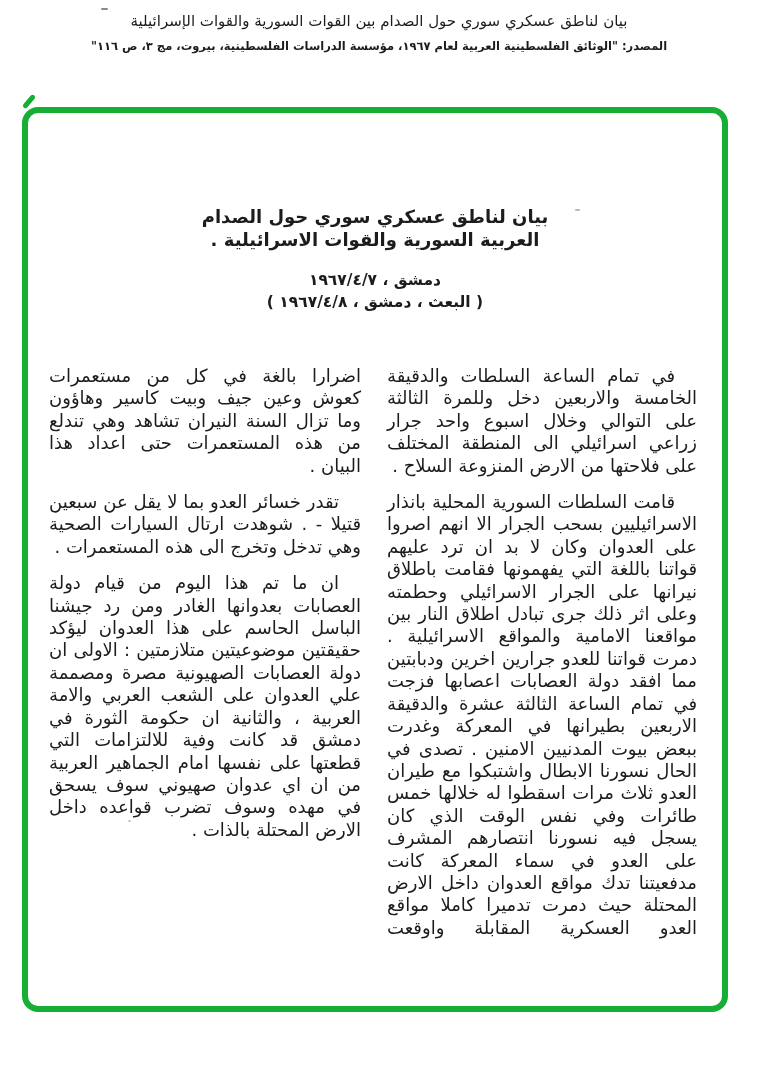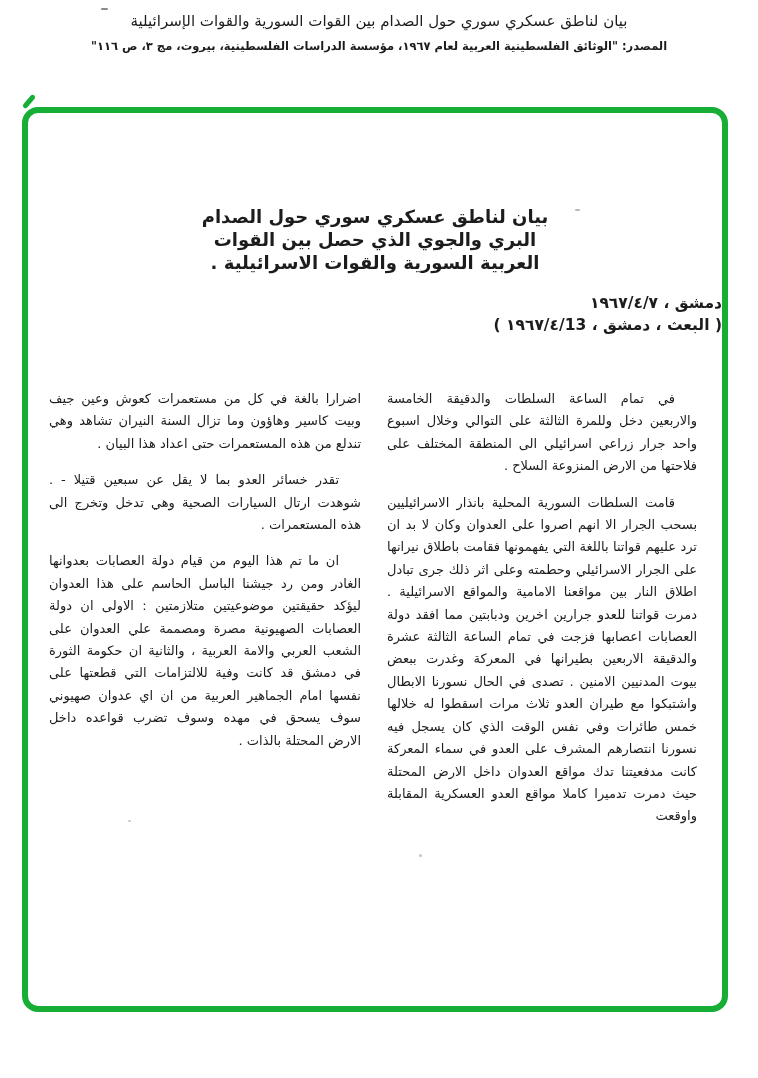--- a/index.html
+++ b/index.html
@@ -65,35 +65,35 @@
     margin: 92px 30px 0 30px;
     text-align: center;
     font-weight: bold;
     font-size: 18px;
     line-height: 23px;
   }
   .doc-title span { display: block; }
 
   .doc-dateline {
     margin-top: 18px;
-    text-align: right;
+    text-align: center;
     font-weight: bold;
     font-size: 15.5px;
     line-height: 22px;
   }
   .doc-dateline span { display: block; }
 
   .columns {
     display: flex;
     gap: 26px;
     align-items: flex-start;
     margin: 52px 25px 0 20px;
   }
   .col {
-    font-size: 13px;
+    font-size: 18px;
     line-height: 22.4px;
     text-align: justify;
   }
   .col-first  { width: 310px; }  
   .col-second { width: 312px; }
   .col p {
     margin: 0 0 14px 0;
     text-indent: 22px;
   }
   .col p.no-indent { text-indent: 0; }
@@ -117,27 +117,26 @@
   <h1 class="hdr-title">بيان لناطق عسكري سوري حول الصدام بين القوات السورية والقوات الإسرائيلية</h1>
   <p class="hdr-source">المصدر: "الوثائق الفلسطينية العربية لعام ١٩٦٧، مؤسسة الدراسات الفلسطينية، بيروت، مج ٣، ص ١١٦"</p>
 </div>
 
 <div class="corner-flick"></div>
 
 <div class="doc-frame">
 
   <div class="doc-title">
     <span>بيان لناطق عسكري سوري حول الصدام</span>
-    <span>البري والجوي الذي حصل بين القوات</span>
     <span>العربية السورية والقوات الاسرائيلية .</span>
   </div>
 
   <div class="doc-dateline">
     <span>دمشق ، ١٩٦٧/٤/٧</span>
-    <span>( البعث ، دمشق ، ١٩٦٧/٤/13 )</span>
+    <span>( البعث ، دمشق ، ١٩٦٧/٤/٨ )</span>
   </div>
 
   <div class="columns">
 
     <div class="col col-first">
       <p>في تمام الساعة السلطات والدقيقة الخامسة والاربعين دخل وللمرة الثالثة على التوالي وخلال اسبوع واحد جرار زراعي اسرائيلي الى المنطقة المختلف على فلاحتها من الارض المنزوعة السلاح .</p>
       <p class="runs-over">قامت السلطات السورية المحلية بانذار الاسرائيليين بسحب الجرار الا انهم اصروا على العدوان وكان لا بد ان ترد عليهم قواتنا باللغة التي يفهمونها فقامت باطلاق نيرانها على الجرار الاسرائيلي وحطمته وعلى اثر ذلك جرى تبادل اطلاق النار بين مواقعنا الامامية والمواقع الاسرائيلية . دمرت قواتنا للعدو جرارين اخرين ودبابتين مما افقد دولة العصابات اعصابها فزجت في تمام الساعة الثالثة عشرة والدقيقة الاربعين بطيرانها في المعركة وغدرت ببعض بيوت المدنيين الامنين . تصدى في الحال نسورنا الابطال واشتبكوا مع طيران العدو ثلاث مرات اسقطوا له خلالها خمس طائرات وفي نفس الوقت الذي كان يسجل فيه نسورنا انتصارهم المشرف على العدو في سماء المعركة كانت مدفعيتنا تدك مواقع العدوان داخل الارض المحتلة حيث دمرت تدميرا كاملا مواقع العدو العسكرية المقابلة واوقعت</p>
     </div>
 
     <div class="col col-second">

